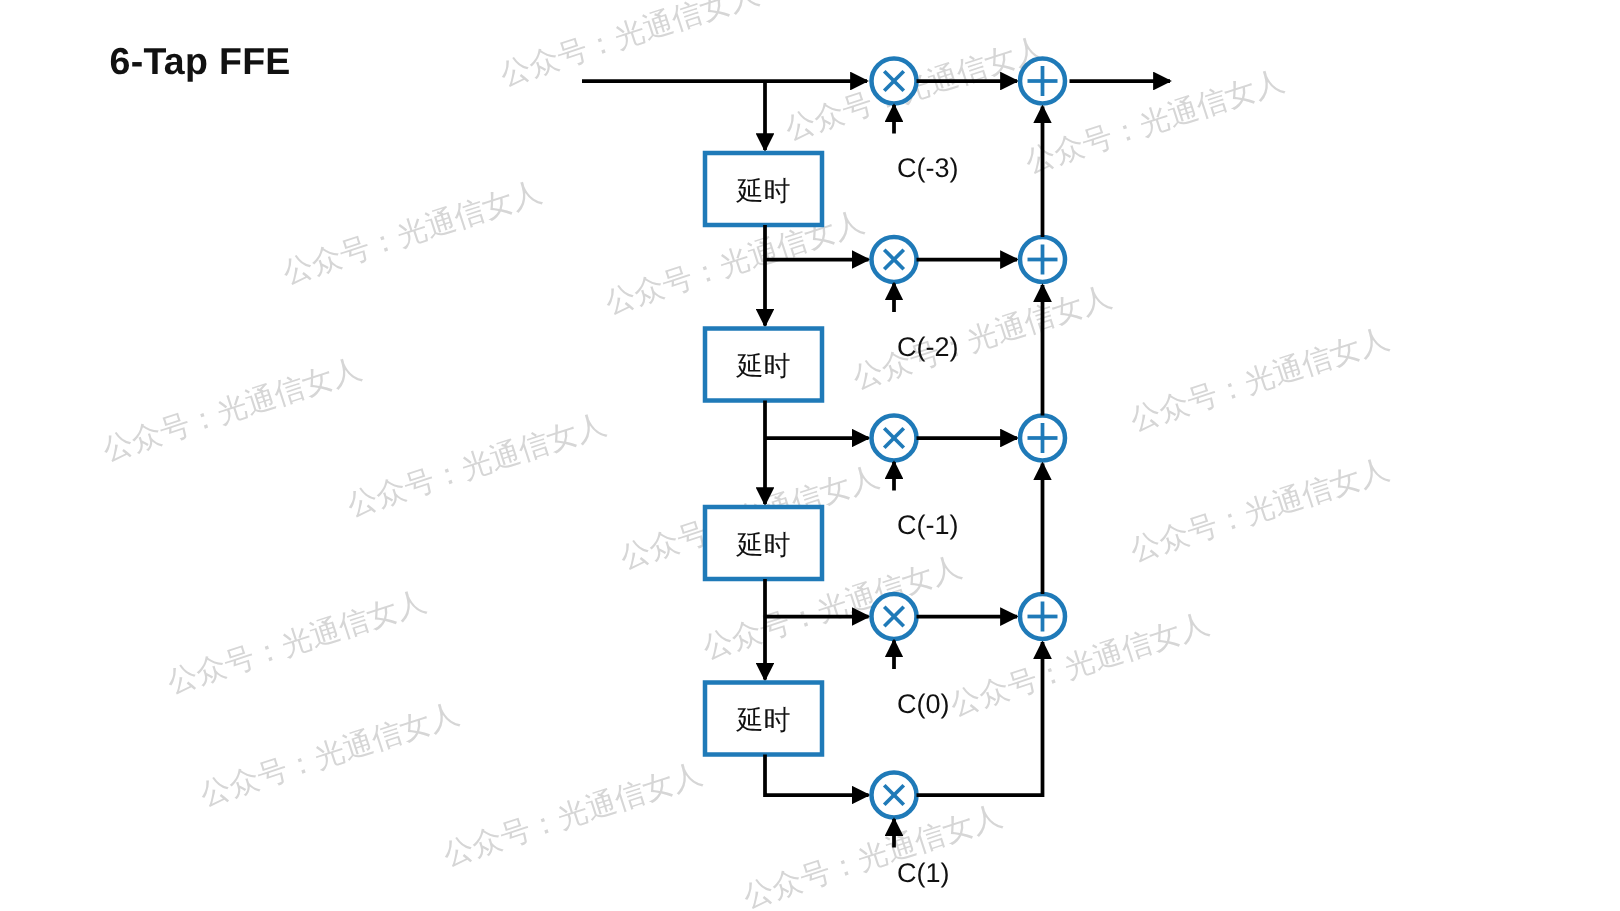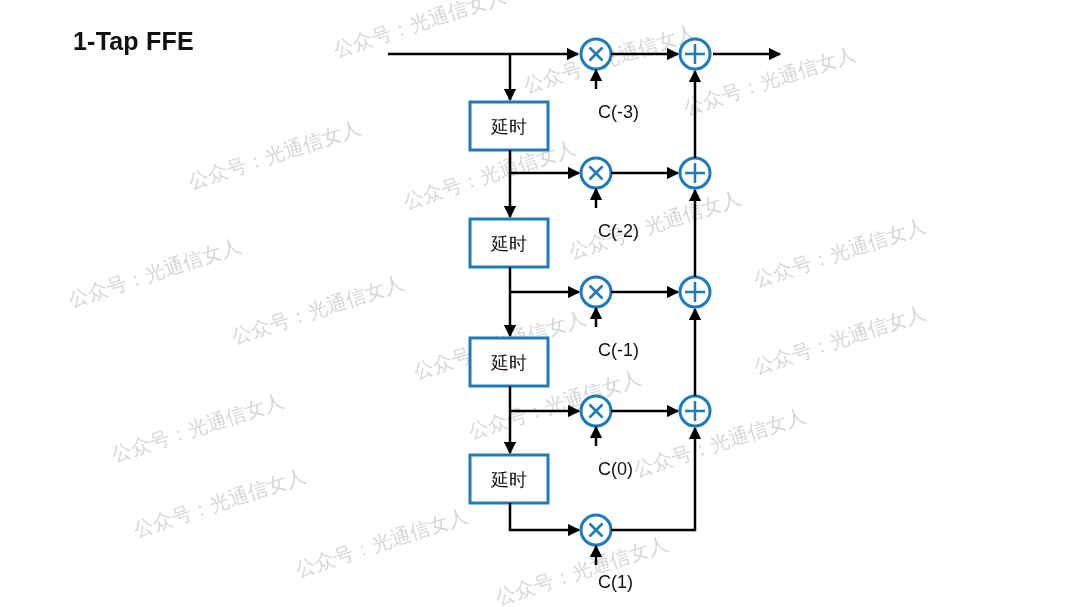--- a/index.html
+++ b/index.html
@@ -6,21 +6,21 @@
   body { width:1080px; height:607px; position:relative; overflow:hidden; font-family:"DejaVu Sans", sans-serif; }
   .title { position:absolute; left:73px; top:27px; font-family:"Liberation Sans", sans-serif; font-weight:bold; font-size:25px; color:#111; letter-spacing:0.2px; }
   svg { position:absolute; left:0; top:0; }
   .wm { position:absolute; font-family:"DejaVu Sans", sans-serif; font-size:20px; color:#d6d6d6; transform:rotate(-18deg); transform-origin:left top; white-space:nowrap; pointer-events:none; }
   .delay-label { font-family:"DejaVu Sans", sans-serif; font-size:18px; fill:#111; }
   .coef-label { font-family:"Liberation Sans", sans-serif; font-size:18px; fill:#111; }
 </style>
 </head>
 <body>
 
-<div class="title">1-Tap FFE</div>
+<div class="title">6-Tap FFE</div>
 
 <div class="wm" style="left:330px;top:38px;">公众号：光通信女人</div>
 <div class="wm" style="left:520px;top:74px;">公众号：光通信女人</div>
 <div class="wm" style="left:185px;top:170px;">公众号：光通信女人</div>
 <div class="wm" style="left:680px;top:96px;">公众号：光通信女人</div>
 <div class="wm" style="left:400px;top:190px;">公众号：光通信女人</div>
 <div class="wm" style="left:65px;top:288px;">公众号：光通信女人</div>
 <div class="wm" style="left:750px;top:268px;">公众号：光通信女人</div>
 <div class="wm" style="left:565px;top:240px;">公众号：光通信女人</div>
 <div class="wm" style="left:228px;top:325px;">公众号：光通信女人</div>

